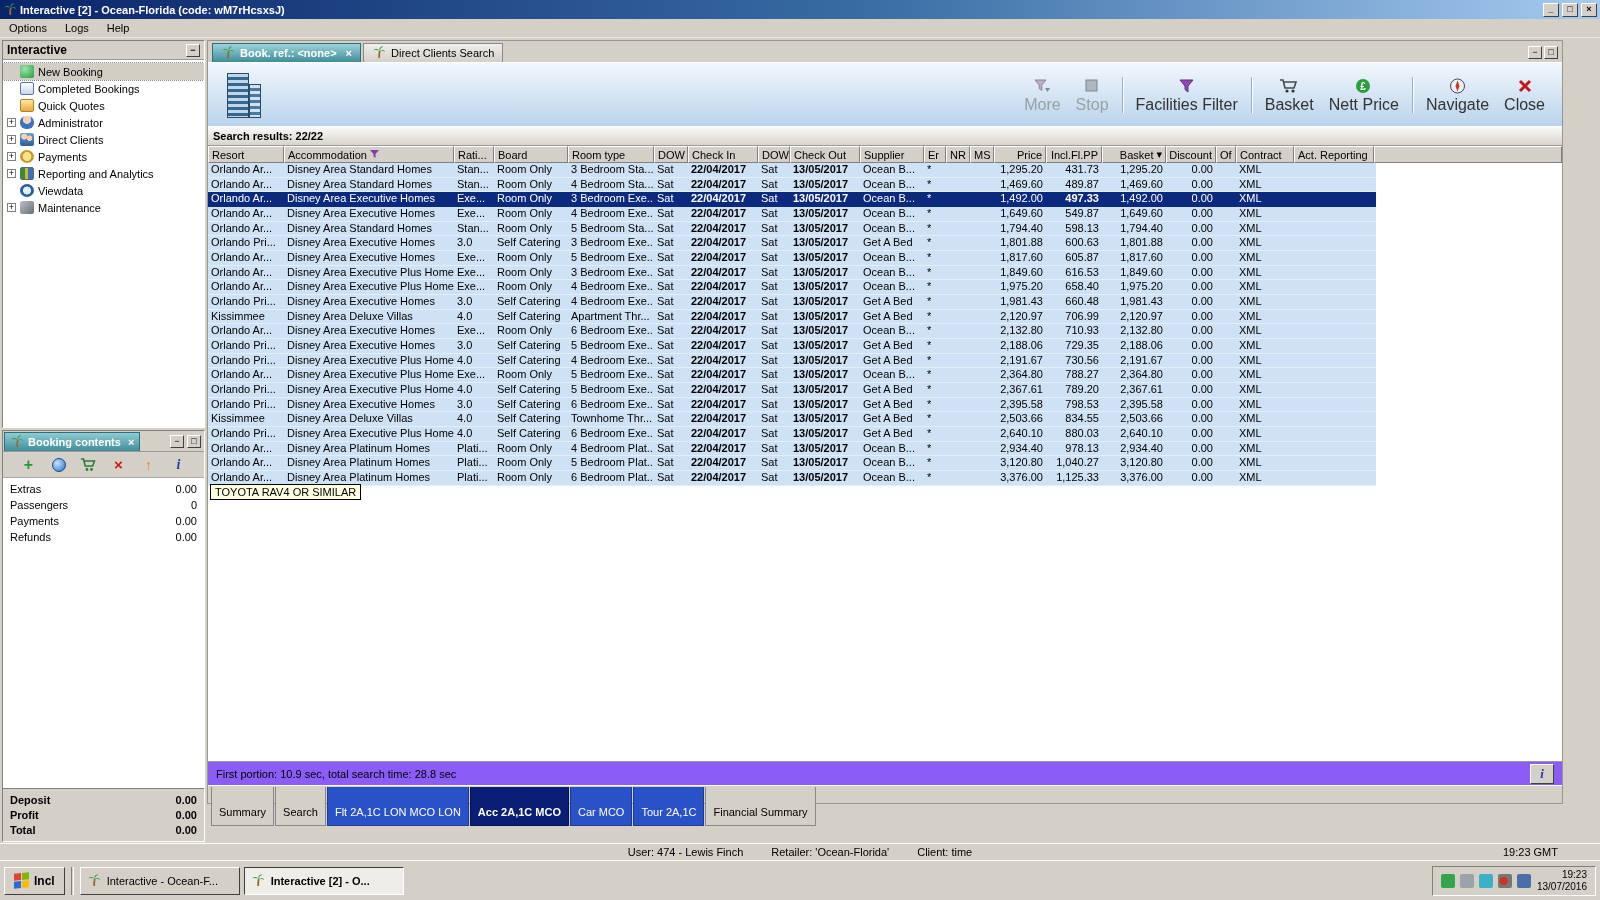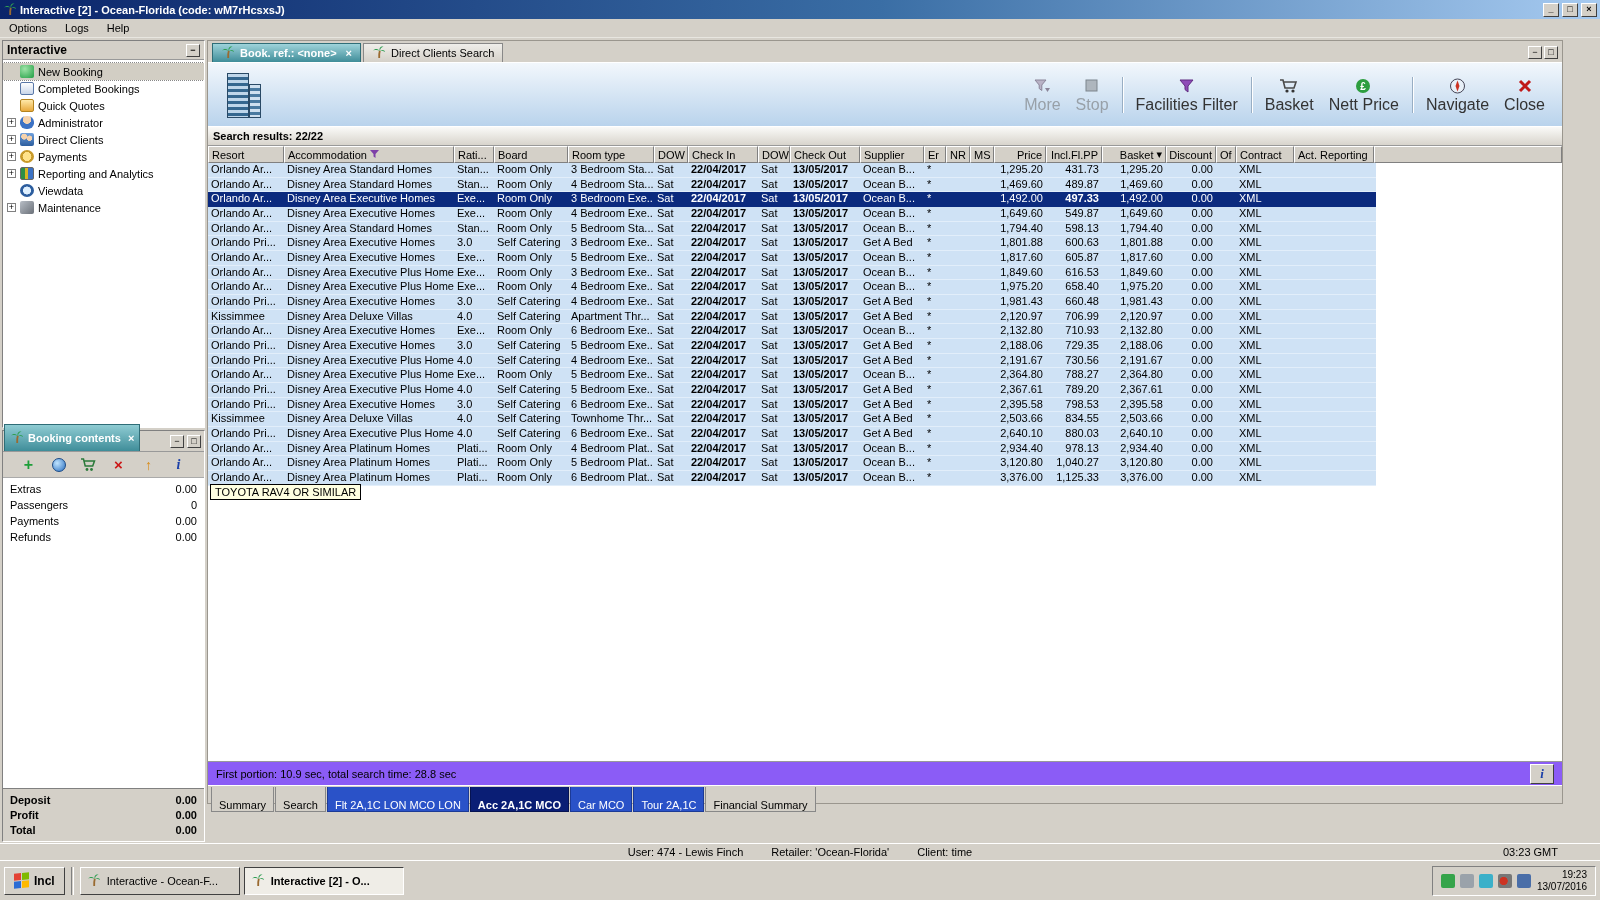--- a/index.html
+++ b/index.html
@@ -30,21 +30,21 @@
   .administrator-icon{background:radial-gradient(circle at 50% 28%,#f6d3ad 0 34%,#3c72c4 38%);border-radius:45%}
   .direct-clients-icon{background:radial-gradient(circle at 30% 28%,#f6d3ad 0 20%,rgba(0,0,0,0) 24%),radial-gradient(circle at 68% 40%,#f6d3ad 0 20%,rgba(0,0,0,0) 24%),linear-gradient(#6fa0dc,#2c5d9e)}
   .payments-icon{background:radial-gradient(circle at 50% 50%,#ffe28a 0 45%,#c89a2a 48%);border-radius:50%}
   .reporting-icon{background:linear-gradient(90deg,#2d8f45 0 30%,#d9b421 30% 60%,#3c72c4 60%);border:1px solid #666}
   .viewdata-icon{background:radial-gradient(circle at 50% 50%,#dff0ff 0 40%,#2c5d9e 44%);border-radius:50%}
   .maintenance-icon{background:linear-gradient(135deg,#b8bec6,#6a7078)}
 
   
   .bc-panel{position:absolute;left:2px;top:430px;width:203px;height:412px;background:#fff;border:1px solid;border-color:#808080 #fff #fff #808080;display:flex;flex-direction:column}
   .bc-header{height:21px;background:#d4d0c8;display:flex;align-items:flex-end;gap:3px;padding:1px 3px 0 1px;border-bottom:1px solid #999}
-  .bc-tab{height:27px;display:flex;align-items:center;gap:4px;padding:0 5px;background:linear-gradient(#8fccd3,#3f8d99);color:#fff;font-weight:bold;border:1px solid #2f6d77;border-bottom:none;white-space:nowrap}
+  .bc-tab{height:19px;display:flex;align-items:center;gap:4px;padding:0 5px;background:linear-gradient(#8fccd3,#3f8d99);color:#fff;font-weight:bold;border:1px solid #2f6d77;border-bottom:none;white-space:nowrap}
   .bc-tab .tab-x{margin-left:3px;font-weight:bold}
   .bc-spacer{flex:1}
   .bc-header .mini-btn{margin-bottom:3px}
   .bc-toolbar{height:26px;background:#d4d0c8;border-bottom:1px solid #aaa;display:flex;align-items:center;justify-content:center;gap:13px;flex:0 0 26px}
   .bcic{width:17px;height:17px;display:inline-flex;align-items:center;justify-content:center}
   .bc-list{padding-top:3px}
   .bc-row{display:flex;justify-content:space-between;height:16px;padding:0 7px;align-items:center}
   .bc-totals{margin-top:auto;background:#d4d0c8;border-top:1px solid #808080;padding:3px 0 4px}
   .bc-trow{display:flex;justify-content:space-between;padding:0 7px;height:15px;font-weight:bold;align-items:center}
 
@@ -78,21 +78,21 @@
   .trow{display:flex;width:1168px;height:14.68px;background:#cfe2f5;border-bottom:1px solid #e2eefa}
   .trow.sel{background:#0b2a7e;color:#fff;border-bottom-color:#0b2a7e}
   .tc{padding:0 3px;font-size:11px;line-height:13.5px;white-space:nowrap;overflow:hidden;flex:0 0 auto}
   .tc.r{text-align:right}
   .tc.b{font-weight:bold}
   .tooltip{position:absolute;left:2px;top:321px;background:#ffffe1;border:1px solid #000;padding:1px 4px;white-space:nowrap;z-index:5}
 
   .status-line{height:24px;background:#8b5cf6;border-top:1px solid #999;display:flex;align-items:center;padding:0 8px;flex:0 0 24px}
   .info-btn{margin-left:auto;width:24px;height:20px;background:#d4d0c8;border:1px solid;border-color:#fff #404040 #404040 #fff;color:#1a3fa8;font-weight:bold;font-family:"Liberation Serif",serif;font-style:italic;text-align:center;line-height:17px;font-size:13px}
   .bottom-tabs{height:18px;background:#d4d0c8;display:flex;align-items:flex-start;padding:1px 3px 0;gap:1px;border-top:1px solid #fff;flex:0 0 18px}
-  .btab{height:16px;padding:12px 7px;border:1px solid #888;border-top:none;background:#d4d0c8;white-space:nowrap;cursor:default}
+  .btab{height:16px;padding:19px 7px;border:1px solid #888;border-top:none;background:#d4d0c8;white-space:nowrap;cursor:default}
   .btab.blue{background:#2a52c8;color:#fff;border-color:#1c3a96}
   .btab.navy{background:#0a1e75;color:#fff;font-weight:bold;border-color:#061352}
 
   
   .statusbar{position:absolute;left:0;top:843px;width:1600px;height:17px;background:#d4d0c8;border-top:1px solid #fff}
   .sb-center{position:absolute;left:0;right:0;top:2px;text-align:center}
   .sb-center span{margin:0 14px}
   .sb-time{position:absolute;right:42px;top:2px}
 
   .taskbar{position:absolute;left:0;top:860px;width:1600px;height:40px;background:#d4d0c8;border-top:1px solid #fff;display:flex;align-items:center;padding:0 4px;gap:6px}
@@ -935,21 +935,21 @@
       <span class="btab blue">Car MCO</span>
       <span class="btab blue">Tour 2A,1C</span>
       <span class="btab plain">Financial Summary</span>
     </div>
 </div>
 
 <div class="statusbar">
   <span class="sb-center">
     <span>User: 474 - Lewis Finch</span><span>Retailer: 'Ocean-Florida'</span><span>Client: time</span>
   </span>
-  <span class="sb-time">03:23 GMT</span>
+  <span class="sb-time">19:23 GMT</span>
 </div>
 
 <div class="taskbar">
   <div class="start-btn">
     <span class="winflag">
         <i></i>
         <i></i>
         <i></i>
         <i></i>
       </span>

